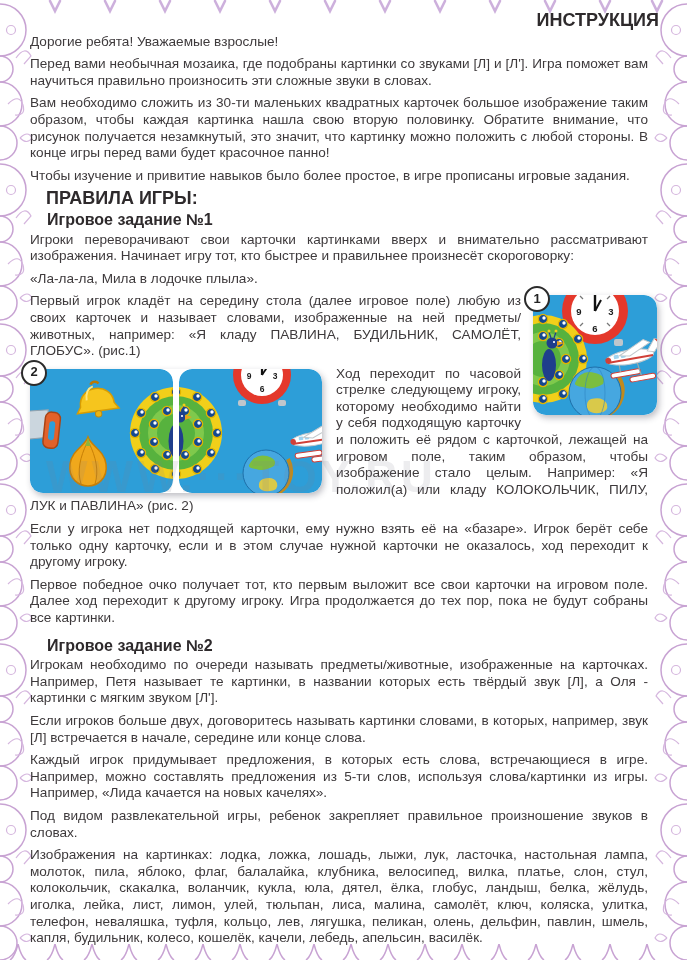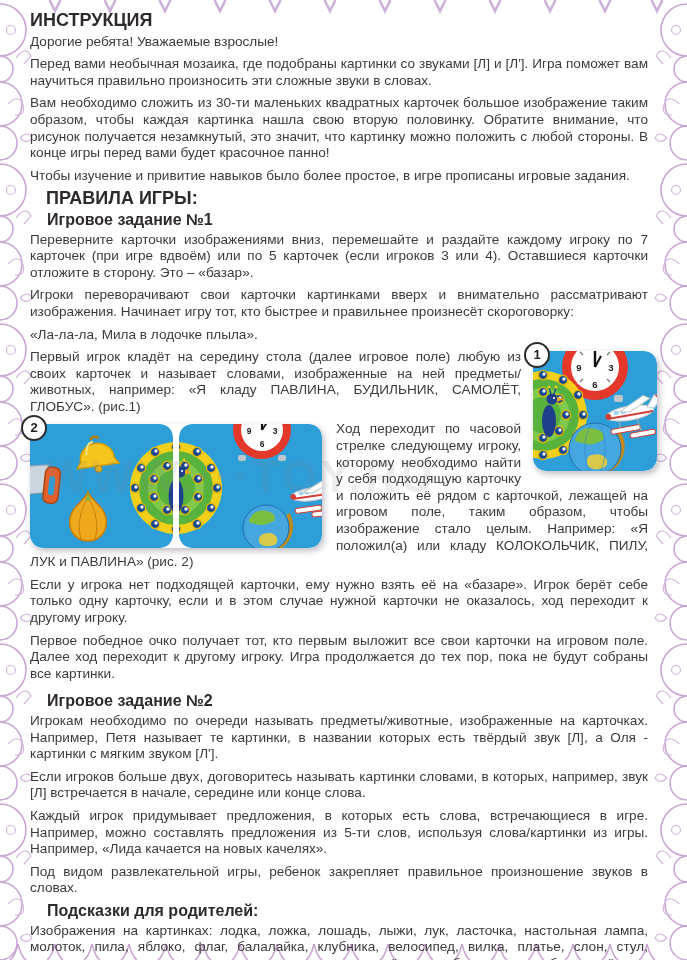--- a/index.html
+++ b/index.html
@@ -10,21 +10,21 @@
   .deco.bottom{bottom:0;left:0;}
   .deco.left{top:0;left:0;}
   .deco.right{top:0;right:0;}
   .watermark{position:absolute;top:452px;left:34px;z-index:6;white-space:nowrap;
              font-size:44px;font-weight:bold;letter-spacing:4px;
              color:rgba(125,125,140,0.14);pointer-events:none;margin-left:12px;}
   .content{position:absolute;left:30px;right:28px;top:10px;z-index:2;
            color:#3E3A3C;font-size:13.6px;line-height:16.6px;text-align:justify;}
   .content p{margin:0 11px 6px 0;}
   h1,h2,h3{color:#2E2A2C;text-align:left;}
-  h1{font-size:18px;margin:2px 0 5px 0;}
+  h1{font-size:18px;margin:2px 0 5px 0;text-align:right;}
   h2{font-size:18px;margin:5px 0 1px 16px;}
   h3{font-size:16px;margin:5px 0 3px 17px;}
   .figflow::after{content:"";display:block;clear:both;}
   figure{margin:0;position:relative;border-radius:13px;
          box-shadow:2px 3px 6px rgba(40,40,60,0.3);}
   .fig1{float:right;width:124px;height:120px;margin:2px 2px 5px 12px;}
   .fig2{float:left;width:292px;height:124px;margin:3px 14px 5px 0;}
   .fig-badge{position:absolute;top:-9px;left:-9px;width:22px;height:22px;border-radius:50%;
              background:#ffffff;border:2px solid #2b2b2b;display:flex;align-items:center;
              justify-content:center;font-size:13px;font-weight:bold;color:#222;z-index:3;}
@@ -114,21 +114,20 @@
   <main class="content">
 
     <h1>ИНСТРУКЦИЯ</h1>
     <p>Дорогие ребята! Уважаемые взрослые!</p>
     <p>Перед вами необычная мозаика, где подобраны картинки со звуками [Л] и [Л']. Игра поможет вам научиться правильно произносить эти сложные звуки в словах.</p>
     <p>Вам необходимо сложить из 30-ти маленьких квадратных карточек большое изображение таким образом, чтобы каждая картинка нашла свою вторую половинку. Обратите внимание, что рисунок получается незамкнутый, это значит, что картинку можно положить с любой стороны. В конце игры перед вами будет красочное панно!</p>
     <p>Чтобы изучение и привитие навыков было более простое, в игре прописаны игровые задания.</p>
 
     <h2>ПРАВИЛА ИГРЫ:</h2>
     <h3>Игровое задание №1</h3>
-    <p>Переверните карточки изображениями вниз, перемешайте и раздайте каждому игроку по 7 карточек (при игре вдвоём) или по 5 карточек (если игроков 3 или 4). Оставшиеся карточки отложите в сторону. Это – «базар».</p>
     <p>Игроки переворачивают свои карточки картинками вверх и внимательно рассматривают изображения. Начинает игру тот, кто быстрее и правильнее произнесёт скороговорку:</p>
     <p>«Ла-ла-ла, Мила в лодочке плыла».</p>
 
     <div class="figflow">
 
       <figure class="fig1">
         <div class="fig-badge">1</div>
         <svg viewBox="0 0 124 120" width="124" height="120">
           <defs>
             <clipPath id="cp1">
@@ -326,17 +325,16 @@
       <p>Первое победное очко получает тот, кто первым выложит все свои карточки на игровом поле. Далее ход переходит к другому игроку. Игра продолжается до тех пор, пока не будут собраны все картинки.</p>
     </div>
 
     <h3>Игровое задание №2</h3>
     <p>Игрокам необходимо по очереди называть предметы/животные, изображенные на карточках. Например, Петя называет те картинки, в названии которых есть твёрдый звук [Л], а Оля - картинки с мягким звуком [Л'].</p>
     <p>Если игроков больше двух, договоритесь называть картинки словами, в которых, например, звук [Л] встречается в начале, середине или конце слова.</p>
 
     <p>Каждый игрок придумывает предложения, в которых есть слова, встречающиеся в игре. Например, можно составлять предложения из 5-ти слов, используя слова/картинки из игры. Например, «Лида качается на новых качелях».</p>
     <p>Под видом развлекательной игры, ребенок закрепляет правильное произношение звуков в словах.</p>
 
-    <h3>Подсказки для родителей:</h3>
     <p>Изображения на картинках: лодка, ложка, лошадь, лыжи, лук, ласточка, настольная лампа, молоток, пила, яблоко, флаг, балалайка, клубника, велосипед, вилка, платье, слон, стул, колокольчик, скакалка, воланчик, кукла, юла, дятел, ёлка, глобус, ландыш, белка, жёлудь, иголка, лейка, лист, лимон, улей, тюльпан, лиса, малина, самолёт, ключ, коляска, улитка, телефон, неваляшка, туфля, кольцо, лев, лягушка, пеликан, олень, дельфин, павлин, шмель, капля, будильник, колесо, кошелёк, качели, лебедь, апельсин, василёк.</p>
 
   </main>
 </div>
 
 </body></html>

